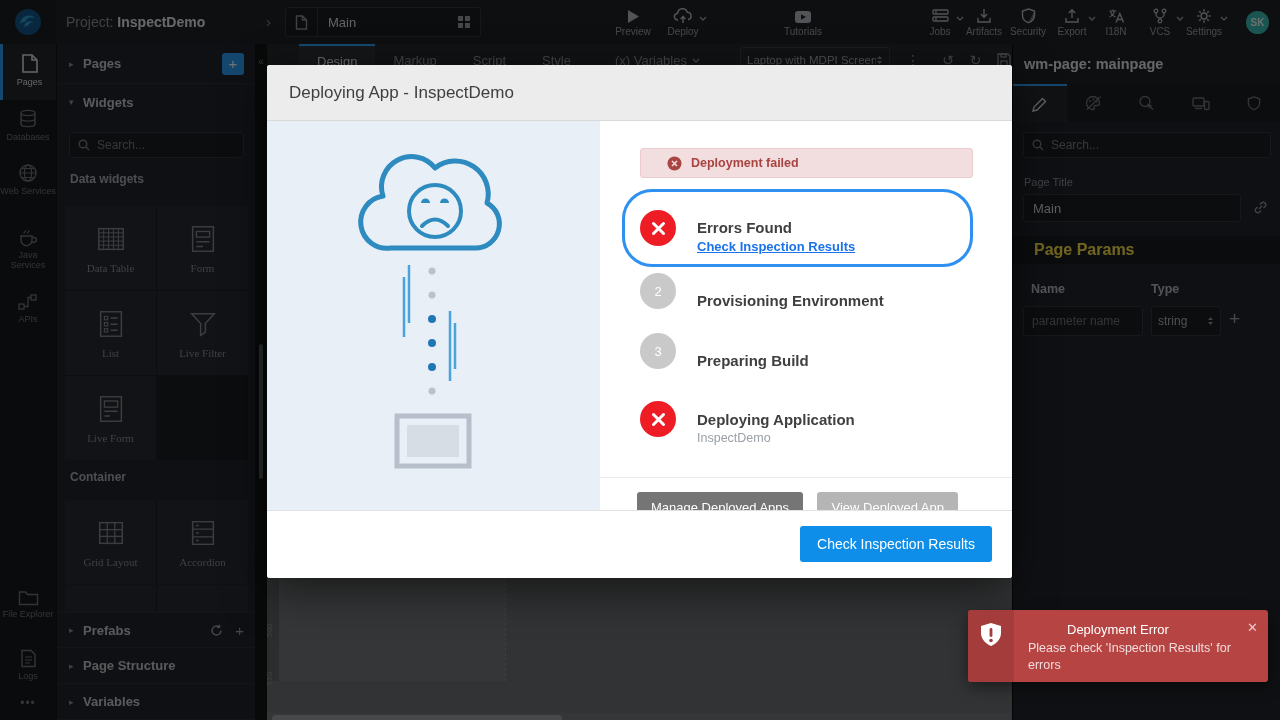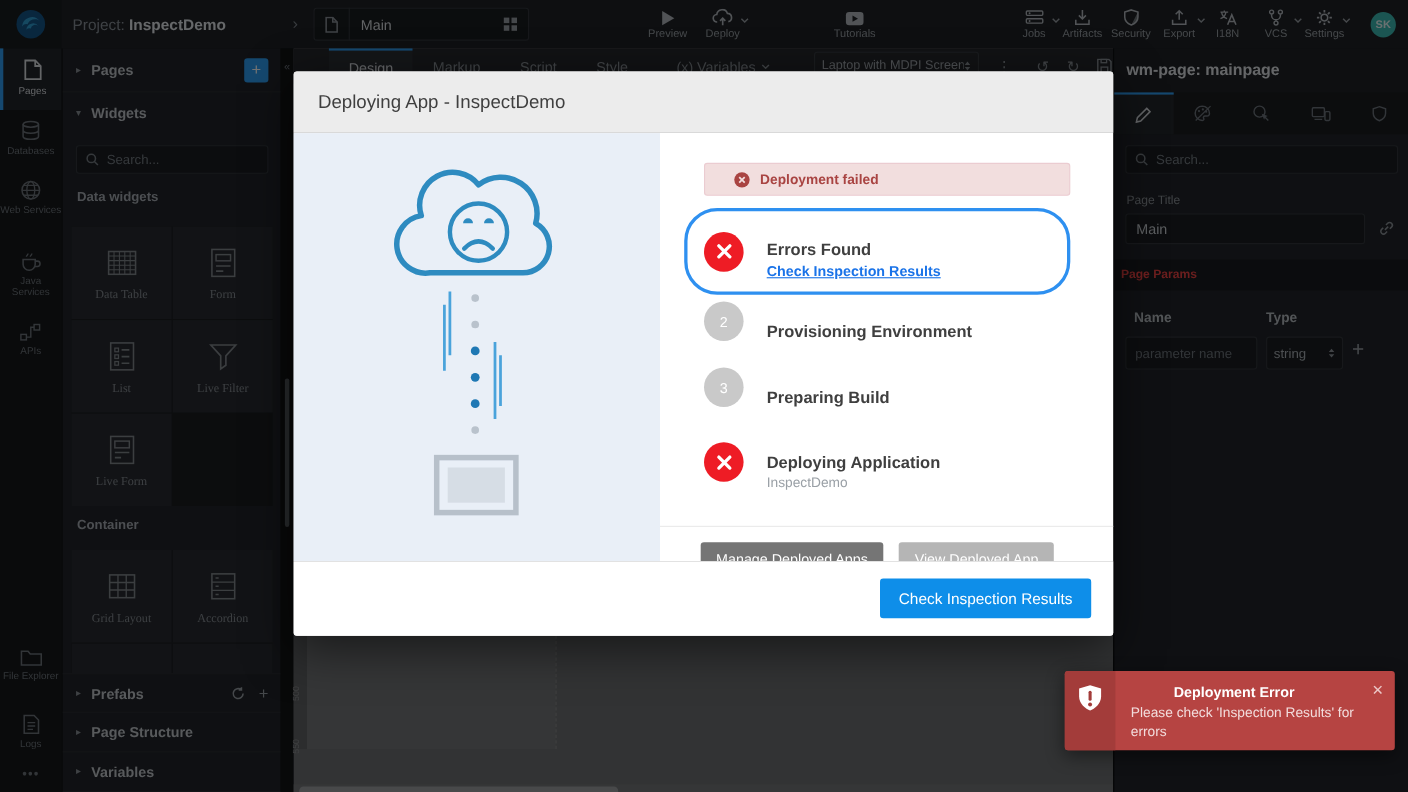--- a/index.html
+++ b/index.html
@@ -16,21 +16,21 @@
   #tb-chevron { position:absolute; left:266px; top:13px; color:#7d848b; font-size:15px; line-height:18px; }
   #page-select { position:absolute; left:285px; top:7px; width:196px; height:30px; background:#1a1d21; border:1px solid #33373d; border-radius:3px; display:flex; align-items:center; }
   #page-select .ps-icon { margin:0 9px 0 9px; color:#8d939a; }
   #page-select .ps-sep { width:1px; height:30px; background:#33373d; margin-right:10px; }
   #page-select .ps-label { flex:1; font-size:13px; color:#d7dbdf; }
   #page-select .ps-grid { margin-right:9px; color:#9aa0a6; }
   .tb-item { display:flex; flex-direction:column; align-items:center; justify-content:center; height:44px; min-width:44px; color:#9aa0a6; cursor:pointer; position:relative; }
   .tb-item .tbi-ic { height:17px; display:flex; align-items:flex-end; color:#b3b9bf; }
   .tb-item .tbi-lb { font-size:10px; margin-top:2px; color:#9aa0a6; white-space:nowrap; }
   .tb-caret { position:absolute; right:-2px; top:16px; }
-  #tb-left { position:absolute; left:585px; top:0; display:flex; }
+  #tb-left { position:absolute; left:611px; top:0; display:flex; }
   #tb-left .tb-item + .tb-item { margin-left:6px; }
   #tb-item-tutorials { margin-left:76px !important; }
   #tb-right { position:absolute; right:54px; top:0; display:flex; }
   #avatar { position:absolute; right:11px; top:11px; width:23px; height:23px; border-radius:50%; background:#3dbdb5; color:#eafafa; font-size:10px; font-weight:700; display:flex; align-items:center; justify-content:center; }
 
   
   #rail { position:absolute; left:0; top:44px; width:56px; height:676px; background:#17191b; }
   .rail-item { width:56px; display:flex; flex-direction:column; align-items:center; padding-top:9px; color:#6f767d; cursor:pointer; }
   .rail-item .ri-lb { font-size:9px; line-height:1.15; text-align:center; margin-top:3px; }
   .rail-item.active { background:#22262b; border-left:3px solid #2f9ff5; color:#dbdfe3; }
@@ -92,21 +92,21 @@
   #right-panel { position:absolute; left:1012px; top:44px; width:268px; height:676px; background:#22252a; border-left:1px solid #0c0d0e; }
   #rp-header { position:absolute; left:0; top:0; width:268px; height:40px; line-height:40px; padding-left:11px; font-size:14.5px; font-weight:700; color:#dfe3e7; background:#1f2226; }
   #rp-tabs { position:absolute; left:0; top:40px; width:268px; height:38px; background:#1b1e21; display:flex; }
   .rp-tab { width:53.6px; display:flex; align-items:center; justify-content:center; color:#70777e; cursor:pointer; }
   .rp-tab.active { background:#25282d; border-top:2px solid #2f9ff5; color:#d5d9dd; }
   #rp-search { left:10px; top:88px; width:248px; }
   .rp-label { position:absolute; left:11px; font-size:11px; color:#8d9399; }
   #rp-pagetitle-label { top:132px; }
   #rp-pagetitle-input { position:absolute; left:10px; top:150px; width:218px; height:28px; background:#1b1e22; border:1px solid #33373d; border-radius:3px; color:#c9ced3; font-size:13px; padding:0 9px; outline:none; }
   #rp-link { position:absolute; right:12px; top:156px; color:#8d9399; cursor:pointer; }
-  #rp-params-bar { position:absolute; left:0; top:192px; width:268px; height:28px; background:#191c1f; line-height:28px; padding-left:6px; font-size:11px; font-weight:700; color:#ef4444; }
+  #rp-params-bar { position:absolute; left:0; top:192px; width:268px; height:28px; background:#191c1f; line-height:28px; padding-left:21px; font-size:16px; font-weight:700; color:#fde047; }
   .rp-col { position:absolute; top:238px; font-size:12.5px; font-weight:700; color:#b7bcc2; }
   #rp-col-name { left:18px; }
   #rp-col-type { left:138px; }
   #rp-param-input { position:absolute; left:10px; top:262px; width:120px; height:30px; background:#1b1e22; border:1px solid #33373d; border-radius:3px; color:#aab0b6; font-size:12px; padding:0 8px; outline:none; }
   #rp-param-input::placeholder { color:#6f767d; }
   #rp-type-select { position:absolute; left:138px; top:262px; width:70px; height:30px; background:#1b1e22; border:1px solid #33373d; border-radius:3px; color:#aab0b6; font-size:12px; display:flex; align-items:center; padding:0 6px; cursor:pointer; }
   #rp-type-select span { flex:1; }
   #rp-param-add { position:absolute; left:216px; top:264px; color:#9aa0a6; font-size:19px; cursor:pointer; background:none; border:none; }
 
   
@@ -136,21 +136,21 @@
   #gray-btn-row { margin-top:14px; text-align:center; }
   .gray-btn { border:none; border-radius:3px; color:#fff; font-size:13px; padding:8px 14px; cursor:pointer; }
   #btn-manage { background:#757575; margin-right:10px; }
   #btn-view { background:#b5b5b5; }
   #modal-footer { position:absolute; left:0; bottom:0; width:745px; height:68px; background:#fff; border-top:1px solid #e2e2e2; border-radius:0 0 3px 3px; }
   #btn-check { position:absolute; right:20px; top:15px; background:#0e8ee9; border:none; border-radius:3px; color:#fff; font-size:14px; padding:10px 17px; cursor:pointer; }
 
   
   #toast { position:absolute; left:968px; top:610px; width:300px; height:72px; background:#b64442; border-radius:3px; box-shadow:0 5px 16px rgba(0,0,0,.45); z-index:70; }
   #toast-strip { position:absolute; left:0; top:0; width:46px; height:72px; background:#a33c3a; border-radius:3px 0 0 3px; display:flex; align-items:flex-start; justify-content:center; padding-top:12px; }
-  #toast-title { position:absolute; left:60px; top:12px; font-size:13px; font-weight:700; color:#fff;padding-left:39px; }
+  #toast-title { position:absolute; left:60px; top:12px; font-size:13px; font-weight:400; color:#fff;padding-left:39px; }
   #toast-msg { position:absolute; left:60px; top:30px; width:206px; font-size:12.5px; line-height:17px; color:#f2dcdc; }
   #toast-close { position:absolute; right:10px; top:10px; color:#ecc8c8; font-size:13px; cursor:pointer; background:none; border:none; }
 </style>
 </head>
 <body>
 
 <div id="stage">
 
   <div id="topbar">
     <div id="logo-box">

